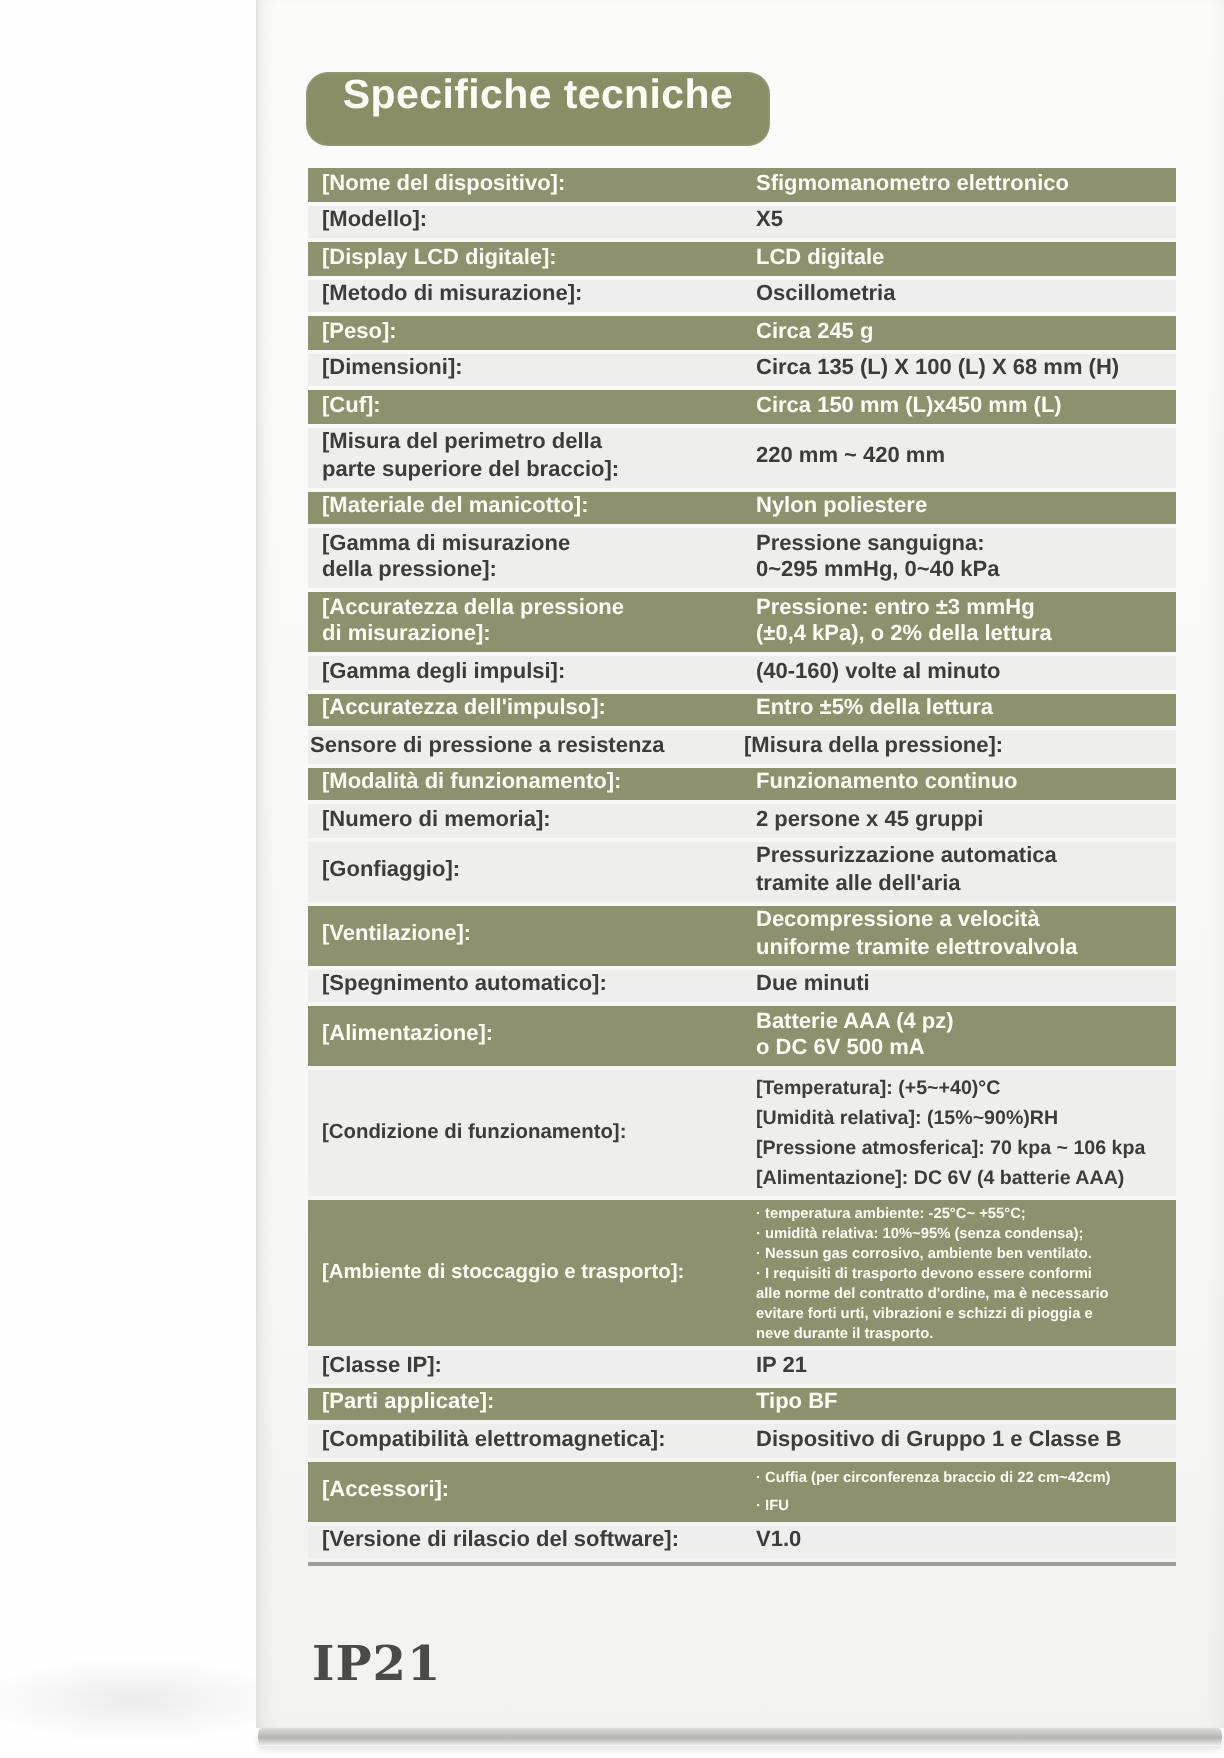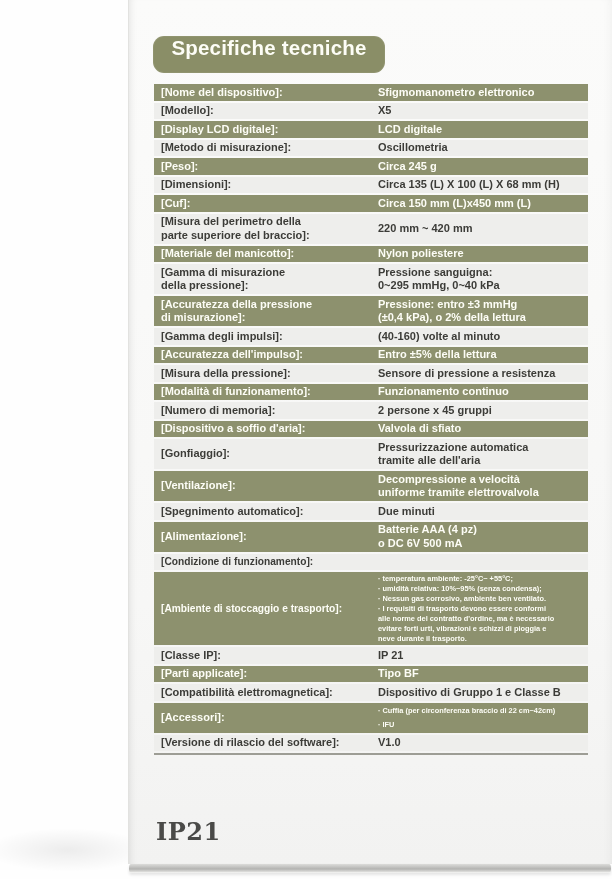--- a/index.html
+++ b/index.html
@@ -119,34 +119,30 @@
         </div>
         <div class="row light">
           <div class="cell label">[Gamma degli impulsi]:</div>
           <div class="cell value">(40-160) volte al minuto</div>
         </div>
         <div class="row green">
           <div class="cell label">[Accuratezza dell'impulso]:</div>
           <div class="cell value">Entro ±5% della lettura</div>
         </div>
         <div class="row light">
+          <div class="cell value">Sensore di pressione a resistenza</div>
           <div class="cell label">[Misura della pressione]:</div>
-          <div class="cell value">Sensore di pressione a resistenza</div>
         </div>
         <div class="row green">
           <div class="cell label">[Modalità di funzionamento]:</div>
           <div class="cell value">Funzionamento continuo</div>
         </div>
         <div class="row light">
           <div class="cell label">[Numero di memoria]:</div>
           <div class="cell value">2 persone x 45 gruppi</div>
-        </div>
-        <div class="row green">
-          <div class="cell label">[Dispositivo a soffio d'aria]:</div>
-          <div class="cell value">Valvola di sfiato</div>
         </div>
         <div class="row light">
           <div class="cell label">[Gonfiaggio]:</div>
           <div class="cell value">Pressurizzazione automatica
 tramite alle dell'aria</div>
         </div>
         <div class="row green">
           <div class="cell label">[Ventilazione]:</div>
           <div class="cell value">Decompressione a velocità
 uniforme tramite elettrovalvola</div>
@@ -155,20 +151,24 @@
           <div class="cell label">[Spegnimento automatico]:</div>
           <div class="cell value">Due minuti</div>
         </div>
         <div class="row green">
           <div class="cell label">[Alimentazione]:</div>
           <div class="cell value">Batterie AAA (4 pz)
 o DC 6V 500 mA</div>
         </div>
         <div class="row light">
           <div class="cell label l-mid">[Condizione di funzionamento]:</div>
+          <div class="cell value v-mid">[Temperatura]: (+5~+40)°C
+[Umidità relativa]: (15%~90%)RH
+[Pressione atmosferica]: 70 kpa ~ 106 kpa
+[Alimentazione]: DC 6V (4 batterie AAA)</div>
         </div>
         <div class="row green">
           <div class="cell label l-mid">[Ambiente di stoccaggio e trasporto]:</div>
           <div class="cell value v-tiny">· temperatura ambiente: -25°C~ +55°C;
 · umidità relativa: 10%~95% (senza condensa);
 · Nessun gas corrosivo, ambiente ben ventilato.
 · I requisiti di trasporto devono essere conformi
 alle norme del contratto d'ordine, ma è necessario
 evitare forti urti, vibrazioni e schizzi di pioggia e
 neve durante il trasporto.</div>

